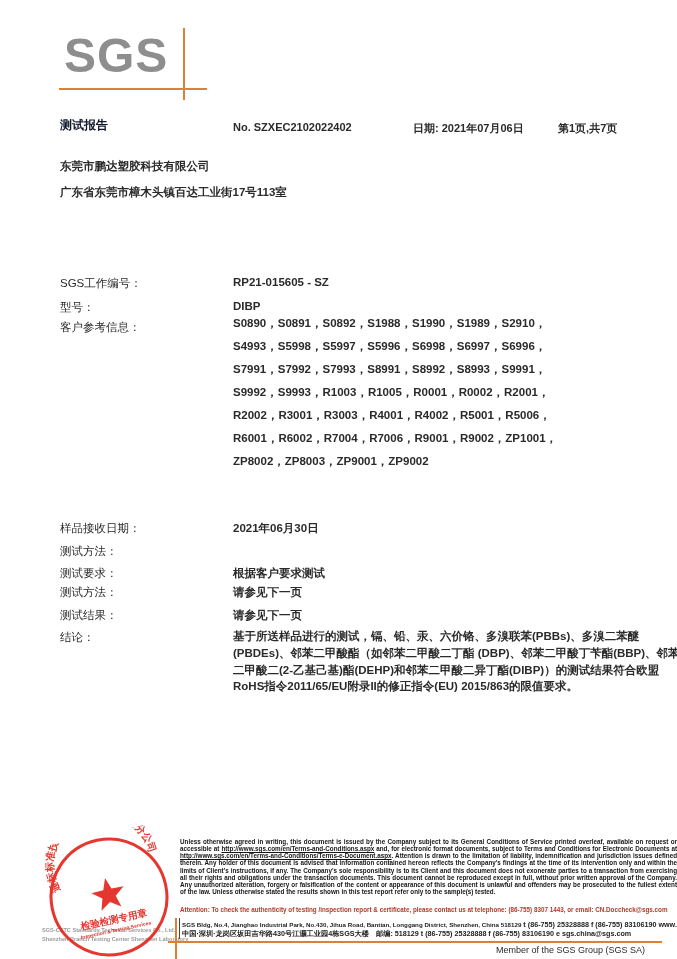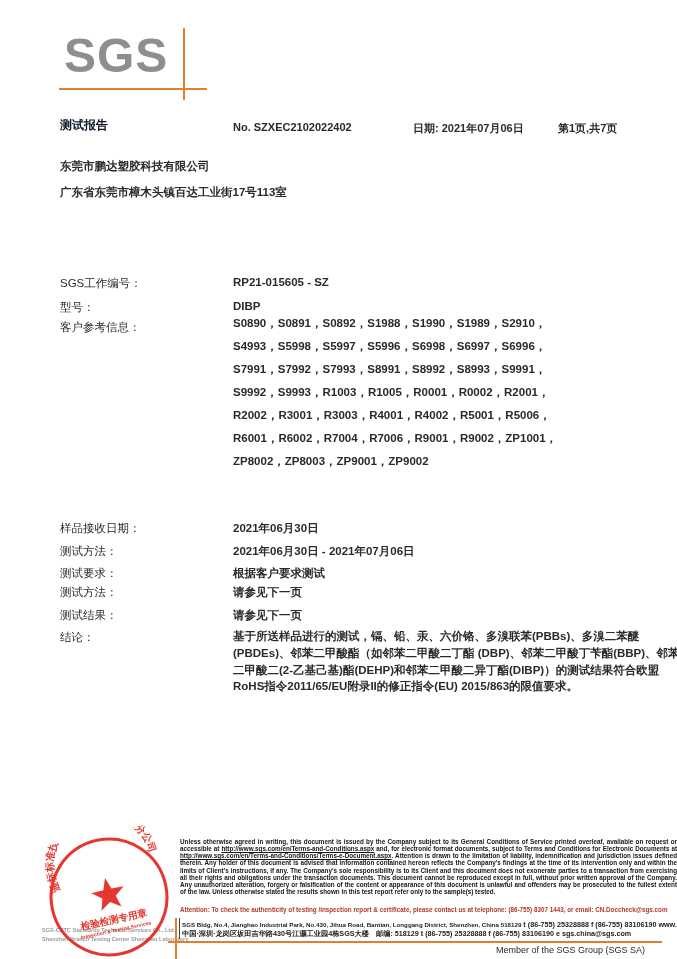--- a/index.html
+++ b/index.html
@@ -92,21 +92,20 @@
     <div class="ref-line">S9992，S9993，R1003，R1005，R0001，R0002，R2001，</div>
     <div class="ref-line">R2002，R3001，R3003，R4001，R4002，R5001，R5006，</div>
     <div class="ref-line">R6001，R6002，R7004，R7006，R9001，R9002，ZP1001，</div>
     <div class="ref-line">ZP8002，ZP8003，ZP9001，ZP9002</div>
   </div>
 
   <div class="flabel" style="top:521px">样品接收日期：</div>
   <div class="fvalue" style="top:521px">2021年06月30日</div>
 
   <div class="flabel" style="top:544px">测试方法：</div>
-  <div class="fvalue" style="top:544px">2021年06月30日 - 2021年07月06日</div>
 
   <div class="flabel" style="top:566px">测试要求：</div>
   <div class="fvalue" style="top:566px">根据客户要求测试</div>
 
   <div class="flabel" style="top:585px">测试方法：</div>
   <div class="fvalue" style="top:585px">请参见下一页</div>
 
   <div class="flabel" style="top:608px">测试结果：</div>
   <div class="fvalue" style="top:608px">请参见下一页</div>
 

